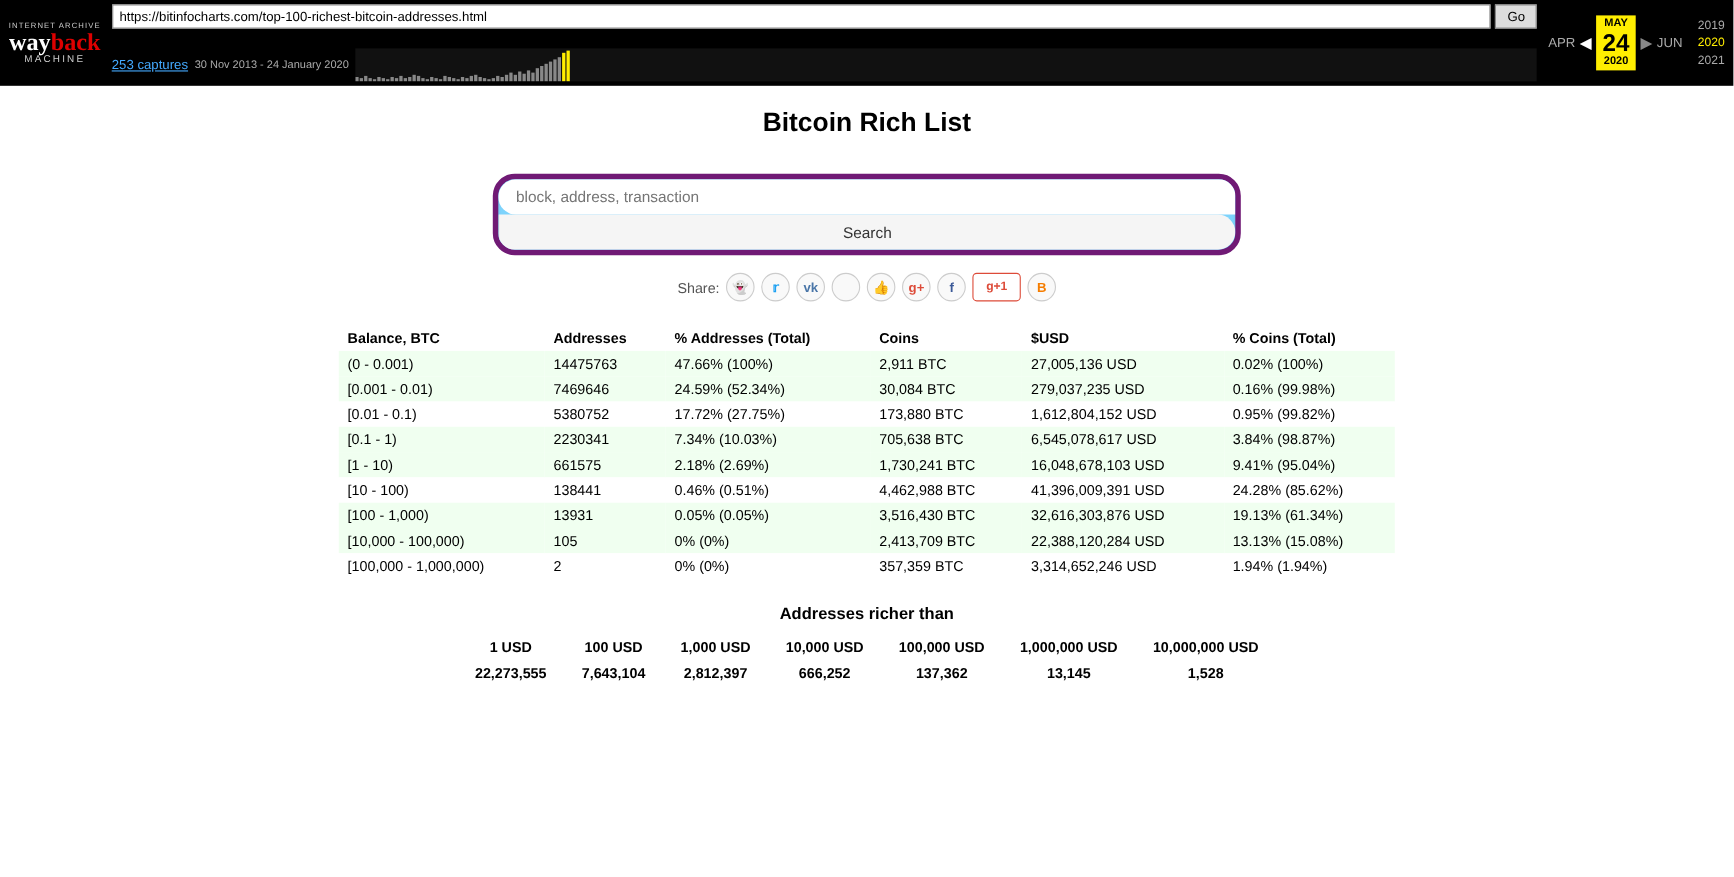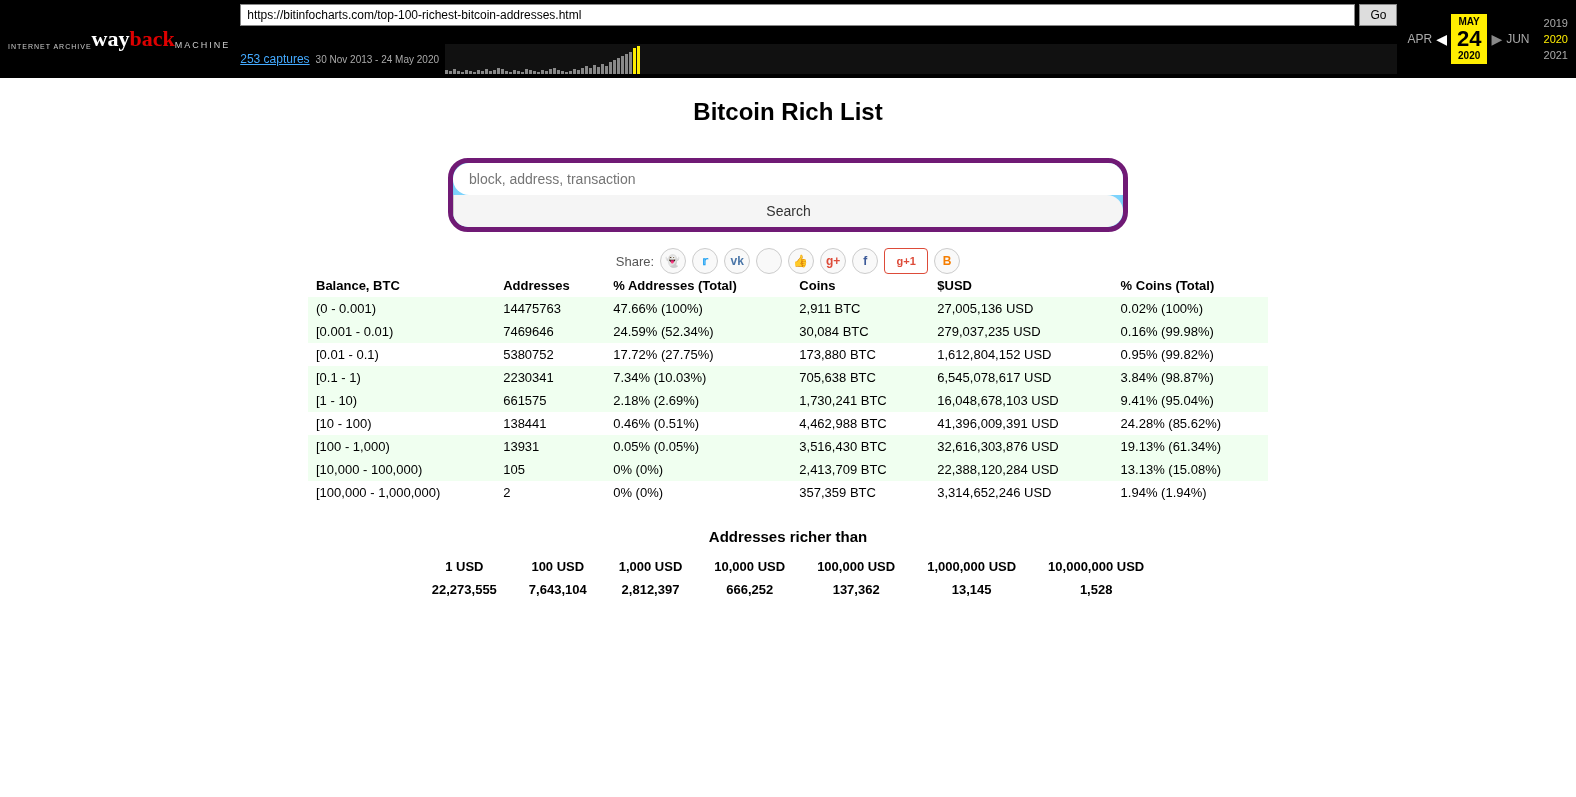--- a/index.html
+++ b/index.html
@@ -9,22 +9,22 @@
     #wayback-header {
       background: #000;
       color: #fff;
       padding: 4px 8px;
       display: flex;
       align-items: center;
       gap: 10px;
     }
     #wayback-logo {
       display: flex;
-      flex-direction: row;
-      align-items: flex-end;
+      flex-direction: column;
+      align-items: center;
       line-height: 1;
     }
     #wayback-logo .internet-archive {
       font-size: 7px;
       letter-spacing: 1px;
       color: #ccc;
       text-transform: uppercase;
     }
     #wayback-logo .wayback {
       font-size: 22px;
@@ -159,21 +159,21 @@
       font-size: 14px;
       color: #333;
       border-radius: 0 20px 20px 0;
     }
 
     #share-row {
       display: flex;
       justify-content: center;
       align-items: center;
       gap: 6px;
-      margin-bottom: 0;
+      margin-bottom: 22px;
       text-align: center;
     }
     .share-label { font-size: 13px; color: #555; }
     .share-btn {
       width: 26px;
       height: 26px;
       border-radius: 50%;
       border: 1px solid #ccc;
       display: flex;
       align-items: center;
@@ -249,21 +249,21 @@
     <span class="machine">Machine</span>
   </div>
 
   <div id="url-bar-area">
     <div id="url-row">
       <input id="url-input" type="text" value="https://bitinfocharts.com/top-100-richest-bitcoin-addresses.html" style="">
       <button id="go-btn">Go</button>
     </div>
     <div id="timeline-row">
       <a id="captures-link">253 captures</a>
-      <span id="captures-date">30 Nov 2013 - 24 May 2020</span>
+      <span id="captures-date">30 Nov 2013 - 24 January 2020</span>
       <div id="timeline-bar">
 
         <div class="timeline-spike" style="height:4px"></div>
         <div class="timeline-spike" style="height:3px"></div>
         <div class="timeline-spike" style="height:5px"></div>
         <div class="timeline-spike" style="height:3px"></div>
         <div class="timeline-spike" style="height:2px"></div>
         <div class="timeline-spike" style="height:4px"></div>
         <div class="timeline-spike" style="height:3px"></div>
         <div class="timeline-spike" style="height:2px"></div>

